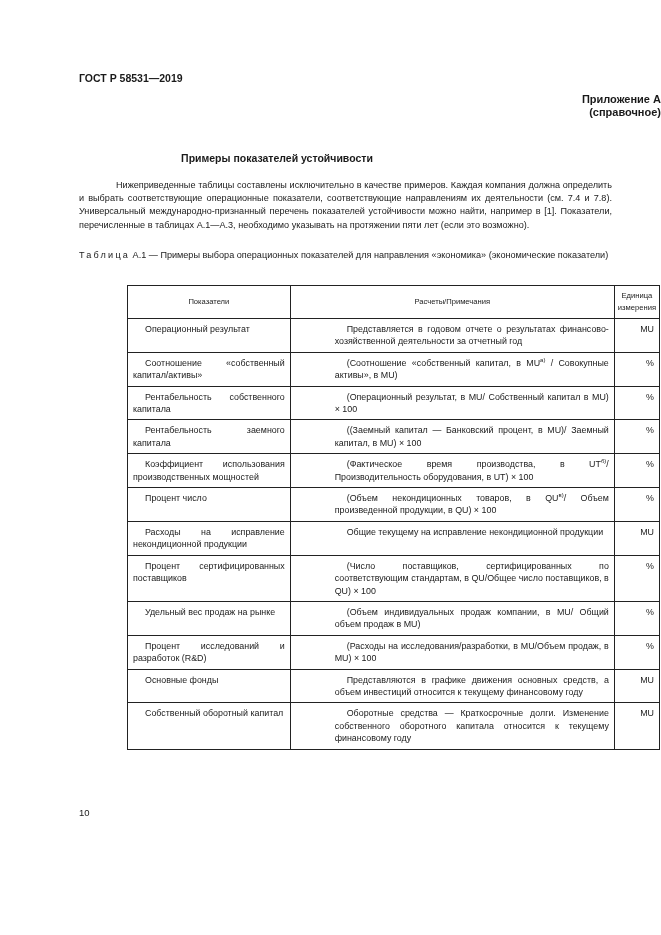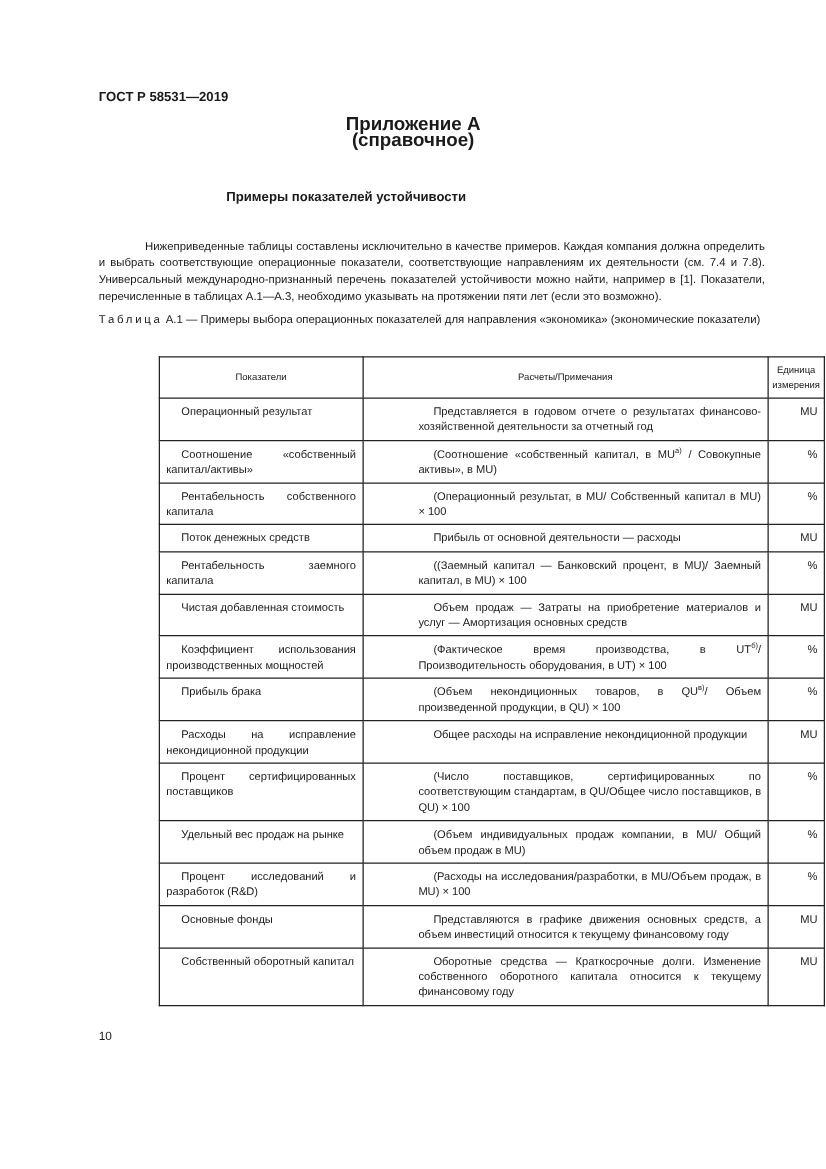--- a/index.html
+++ b/index.html
@@ -1,31 +1,31 @@
 <!DOCTYPE html>
 <html><head>
 <meta charset="utf-8">
 <style>
   html, body { margin: 0; padding: 0; background: #fff; }
   body { width: 661px; height: 935px; position: relative; font-family: "Liberation Sans", sans-serif; color: #1a1a1a; overflow: hidden; }
   .doc-id { position: absolute; left: 79px; top: 72px; font-size: 10.5px; font-weight: bold; }
-  .annex { position: absolute; left: 0; width: 661px; top: 93px; text-align: center; font-size: 15px; font-weight: bold; line-height: 13px; }
+  .annex { position: absolute; left: 0; width: 661px; top: 93px; text-align: right; font-size: 11px; font-weight: bold; line-height: 13px; }
   .section-title { position: absolute; left: 0; width: 554px; top: 152px; text-align: center; font-size: 10.5px; font-weight: bold; }
-  .intro { position: absolute; left: 79px; width: 533px; top: 191px; font-size: 9.1px; line-height: 13.2px; text-align: justify; }
+  .intro { position: absolute; left: 79px; width: 533px; top: 179px; font-size: 9.1px; line-height: 13.2px; text-align: justify; }
   .intro p { margin: 0; text-indent: 37px; }
   .caption { position: absolute; left: 79px; width: 533px; top: 249px; font-size: 9.1px; line-height: 13.2px; }
   .caption .spaced { letter-spacing: 2.2px; }
   table { position: absolute; left: 79px; top: 285px; width: 533px; border-collapse: collapse; font-size: 8.9px; line-height: 12.4px; margin-left: 48px; }
   td, th { border: 1px solid #222; vertical-align: top; padding: 4px 5px 4px 5px; }
   th { font-weight: normal; font-size: 7.6px; vertical-align: middle; text-align: center; height: 28px; padding: 2px 3px; }
   td.c1 { width: 158px; text-indent: 12px; text-align: justify; }
   td.c2 { width: 292px; text-indent: 12px; text-align: justify; padding-left: 44px; }
   td.c3 { text-align: right; }
   sup { font-size: 6px; vertical-align: 4px; line-height: 0; }
-  .page-num { position: absolute; left: 79px; top: 824px; font-size: 9.5px; }
+  .page-num { position: absolute; left: 79px; top: 807px; font-size: 9.5px; }
 </style>
 </head>
 <body>
 
 <div class="doc-id">ГОСТ Р 58531—2019</div>
 
 <div class="annex">
   <div>Приложение А</div>
   <div>(справочное)</div>
 </div>
@@ -56,47 +56,37 @@
         <td class="c1">Соотношение «собственный капитал/активы»</td>
         <td class="c2"><span>(Соотношение «собственный капитал, в MU</span><sup>а)</sup><span> / Совокупные активы», в MU)</span></td>
         <td class="c3">%</td>
       </tr>
       <tr>
         <td class="c1">Рентабельность собственного капитала</td>
         <td class="c2">(Операционный результат, в MU/ Собственный капитал в MU) × 100</td>
         <td class="c3">%</td>
       </tr>
       <tr>
-        <td class="c1">Поток денежных средств</td>
-        <td class="c2">Прибыль от основной деятельности — расходы</td>
-        <td class="c3">MU</td>
-      </tr>
-      <tr>
         <td class="c1">Рентабельность заемного капитала</td>
         <td class="c2">((Заемный капитал — Банковский процент, в MU)/ Заемный капитал, в MU) × 100</td>
         <td class="c3">%</td>
-      </tr>
-      <tr>
-        <td class="c1">Чистая добавленная стоимость</td>
-        <td class="c2">Объем продаж — Затраты на приобретение материалов и услуг — Амортизация основных средств</td>
-        <td class="c3">MU</td>
       </tr>
       <tr>
         <td class="c1">Коэффициент использования производственных мощностей</td>
         <td class="c2"><span>(Фактическое время производства, в UT</span><sup>б)</sup><span>/ Производительность оборудования, в UT) × 100</span></td>
         <td class="c3">%</td>
       </tr>
       <tr>
-        <td class="c1">Прибыль брака</td>
+        <td class="c1">Процент число</td>
         <td class="c2"><span>(Объем некондиционных товаров, в QU</span><sup>в)</sup><span>/ Объем произведенной продукции, в QU) × 100</span></td>
         <td class="c3">%</td>
       </tr>
       <tr>
         <td class="c1">Расходы на исправление некондиционной продукции</td>
-        <td class="c2">Общее расходы на исправление некондиционной продукции</td>
+        <td class="c2">Общие текущему на исправление некондиционной продукции</td>
         <td class="c3">MU</td>
       </tr>
       <tr>
         <td class="c1">Процент сертифицированных поставщиков</td>
         <td class="c2">(Число поставщиков, сертифицированных по соответствующим стандартам, в QU/Общее число поставщиков, в QU) × 100</td>
         <td class="c3">%</td>
       </tr>
       <tr>
         <td class="c1">Удельный вес продаж на рынке</td>
         <td class="c2">(Объем индивидуальных продаж компании, в MU/ Общий объем продаж в MU)</td>

